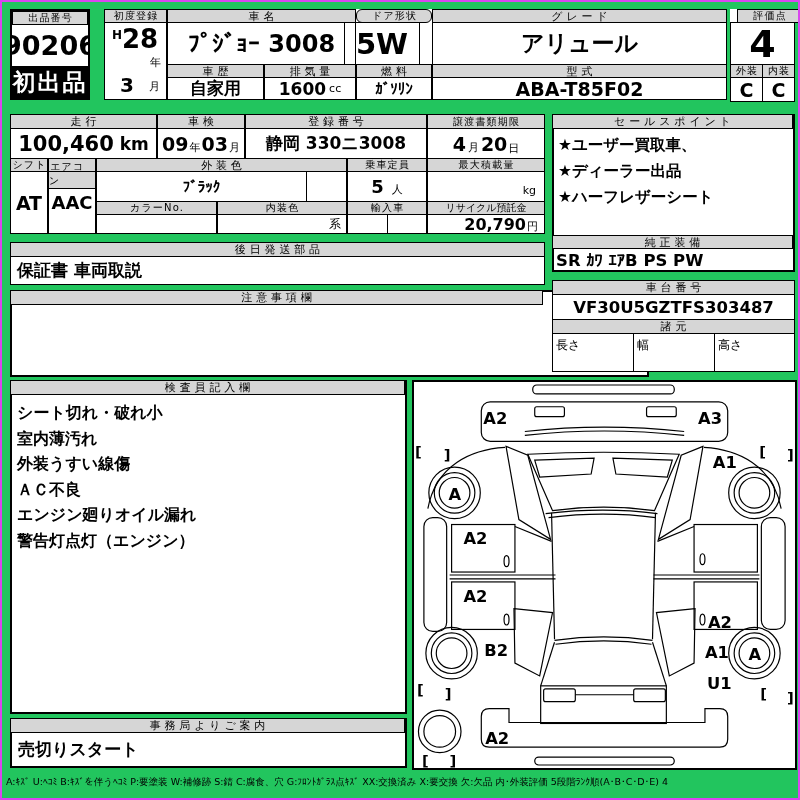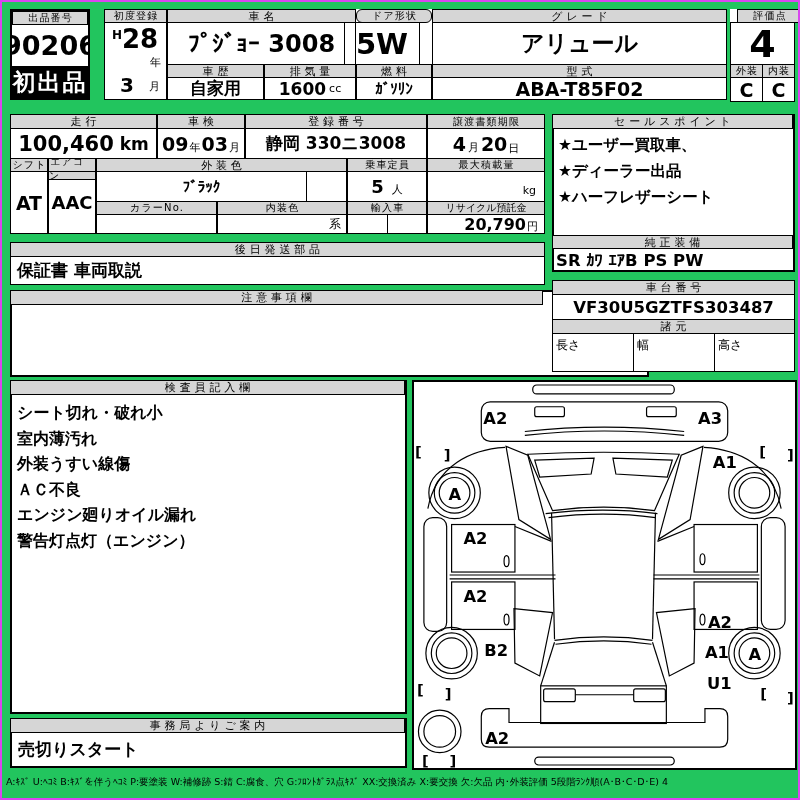--- a/index.html
+++ b/index.html
@@ -83,21 +83,21 @@
     <div class="cell bar" style="left:235px;top:0;width:182px;height:15px;">登録番号</div>
     <div class="cell val" style="left:235px;top:14px;width:182px;height:31px;font-size:17px;">静岡 330ニ3008</div>
     <div class="cell bar sm" style="left:417px;top:0;width:118px;height:15px;">譲渡書類期限</div>
     <div class="cell" style="left:417px;top:14px;width:118px;height:31px;">
       <span class="val" style="font-size:19px;">4</span>
       <span class="u" style="margin:8px 2px 0;">月</span>
       <span class="val" style="font-size:19px;">20</span>
       <span class="u" style="margin:10px 0 0 1px;">日</span>
     </div>
     <div class="cell bar sm" style="left:0;top:44px;width:38px;height:14px;">シフト</div>
-    <div class="cell bar sm" style="left:38px;top:44px;width:48px;height:22px;">エアコン</div>
+    <div class="cell bar sm" style="left:38px;top:44px;width:48px;height:31px;">エアコン</div>
     <div class="cell val" style="left:0;top:57px;width:38px;height:63px;font-size:19px;">AT</div>
     <div class="cell val" style="left:38px;top:57px;width:48px;height:63px;font-size:18px;">AAC</div>
     <div class="cell bar" style="left:86px;top:44px;width:251px;height:14px;">外装色</div>
     <div class="cell val" style="left:86px;top:57px;width:211px;height:31px;font-size:15px;">ﾌﾞﾗｯｸ</div>
     <div class="cell" style="left:296px;top:57px;width:41px;height:31px;"></div>
     <div class="cell bar sm" style="left:337px;top:44px;width:80px;height:14px;">乗車定員</div>
     <div class="cell" style="left:337px;top:57px;width:80px;height:31px;">
       <span class="val" style="font-size:18px;">5</span>
       <span class="u" style="margin:6px 0 0 8px;">人</span>
     </div>

